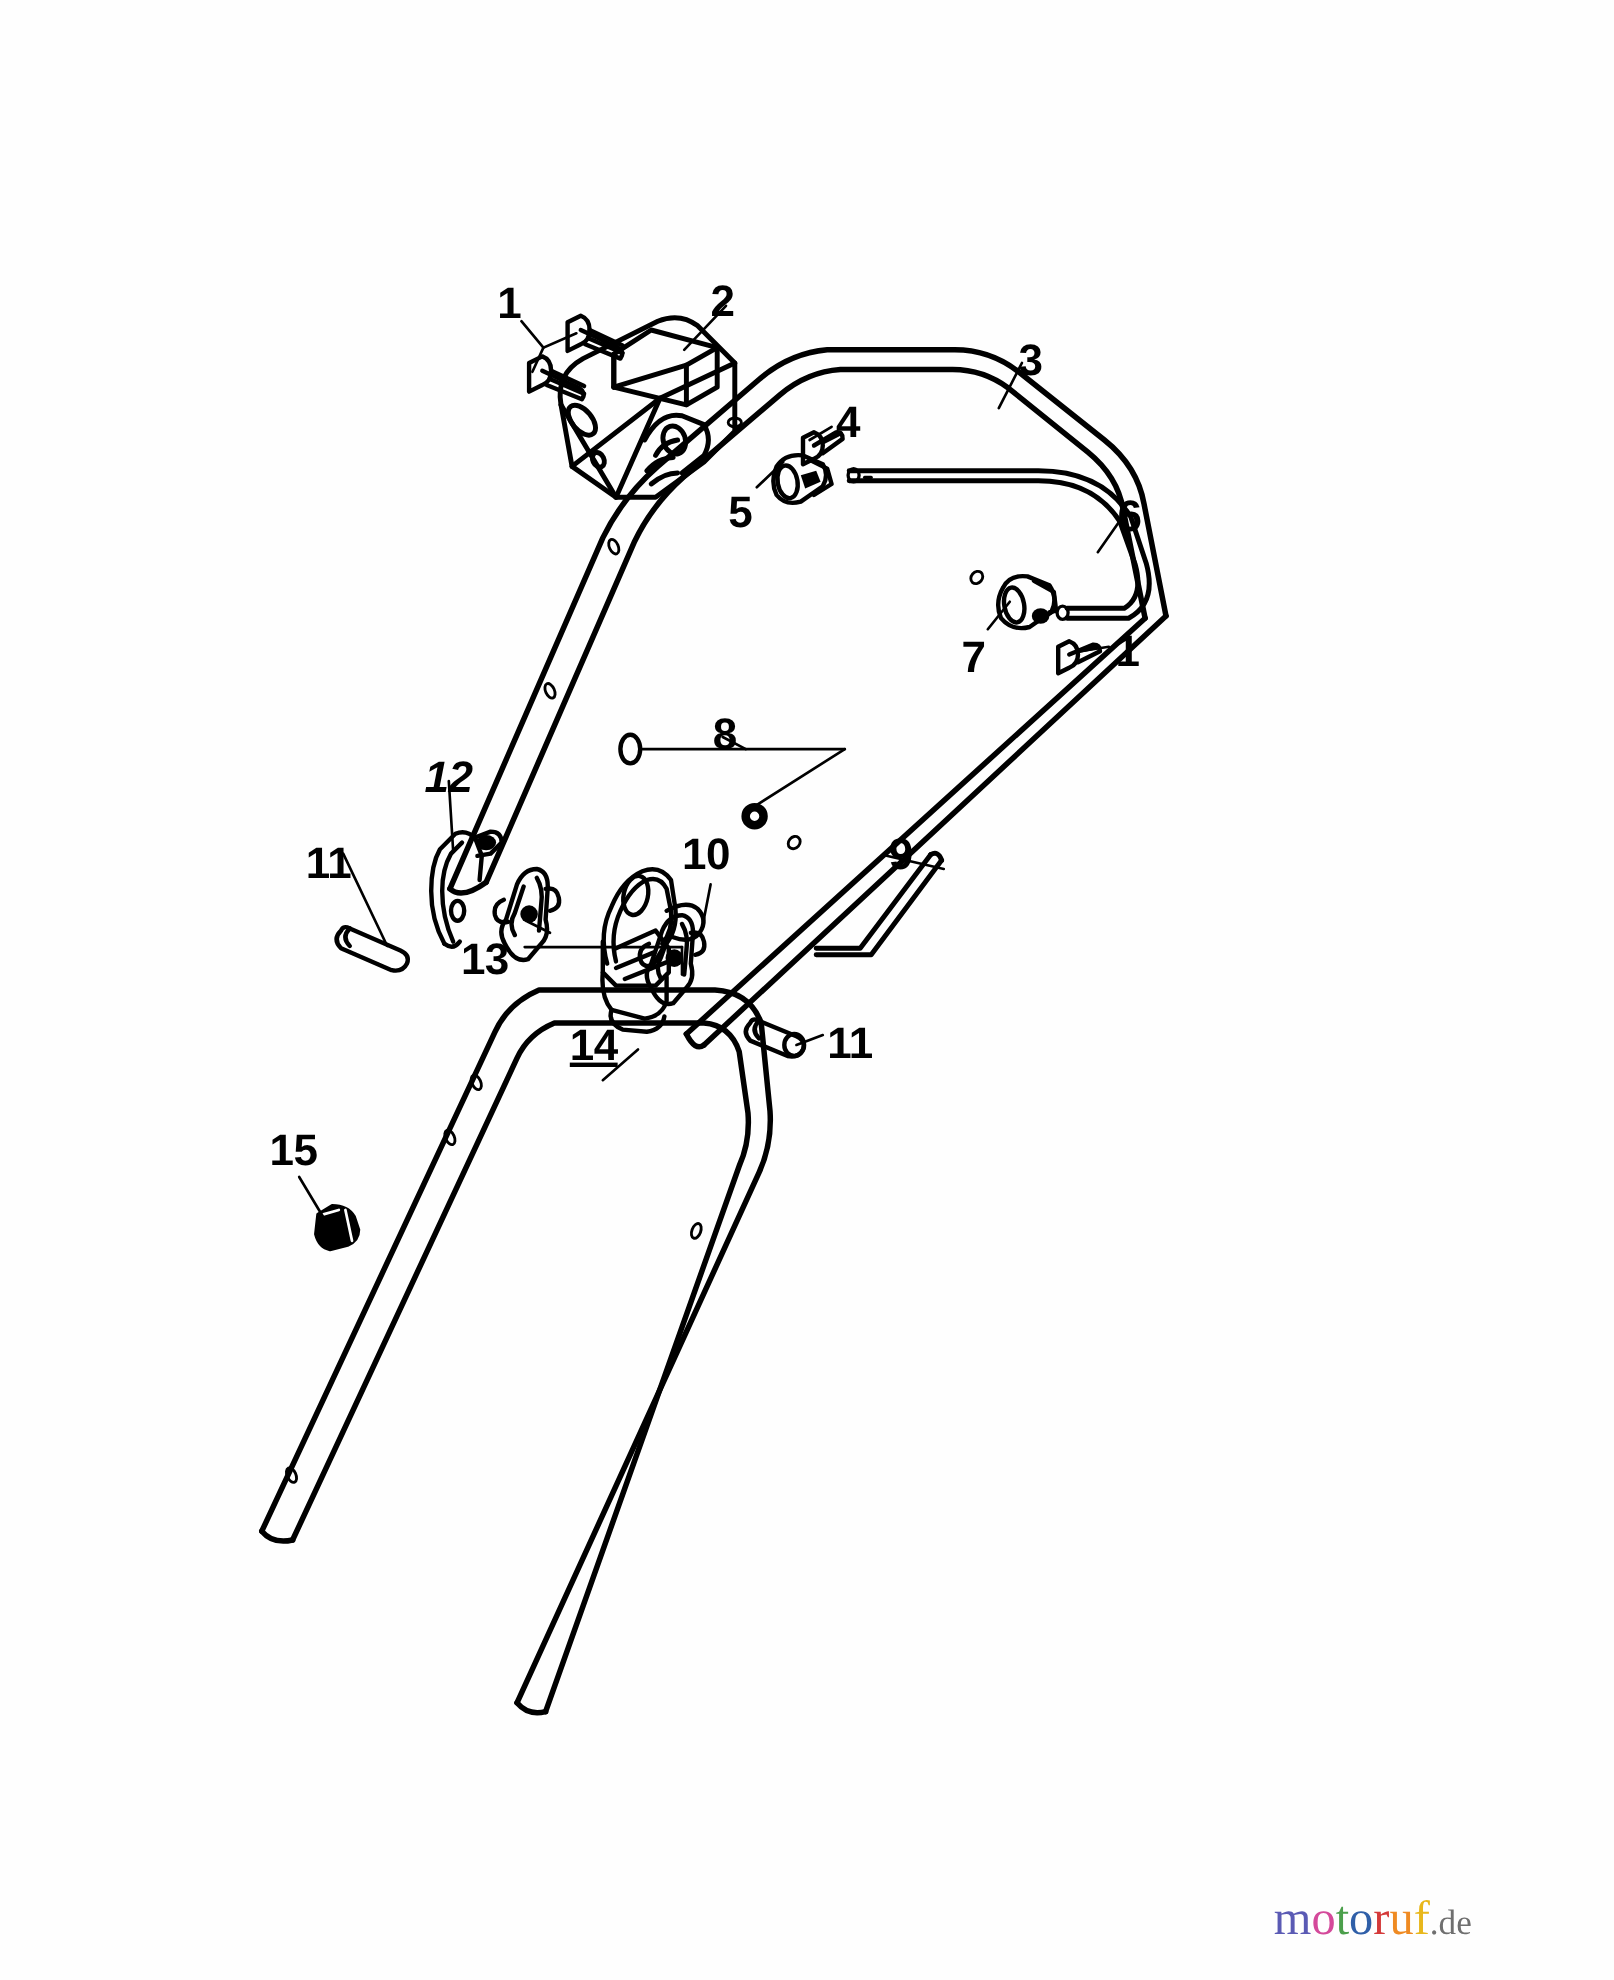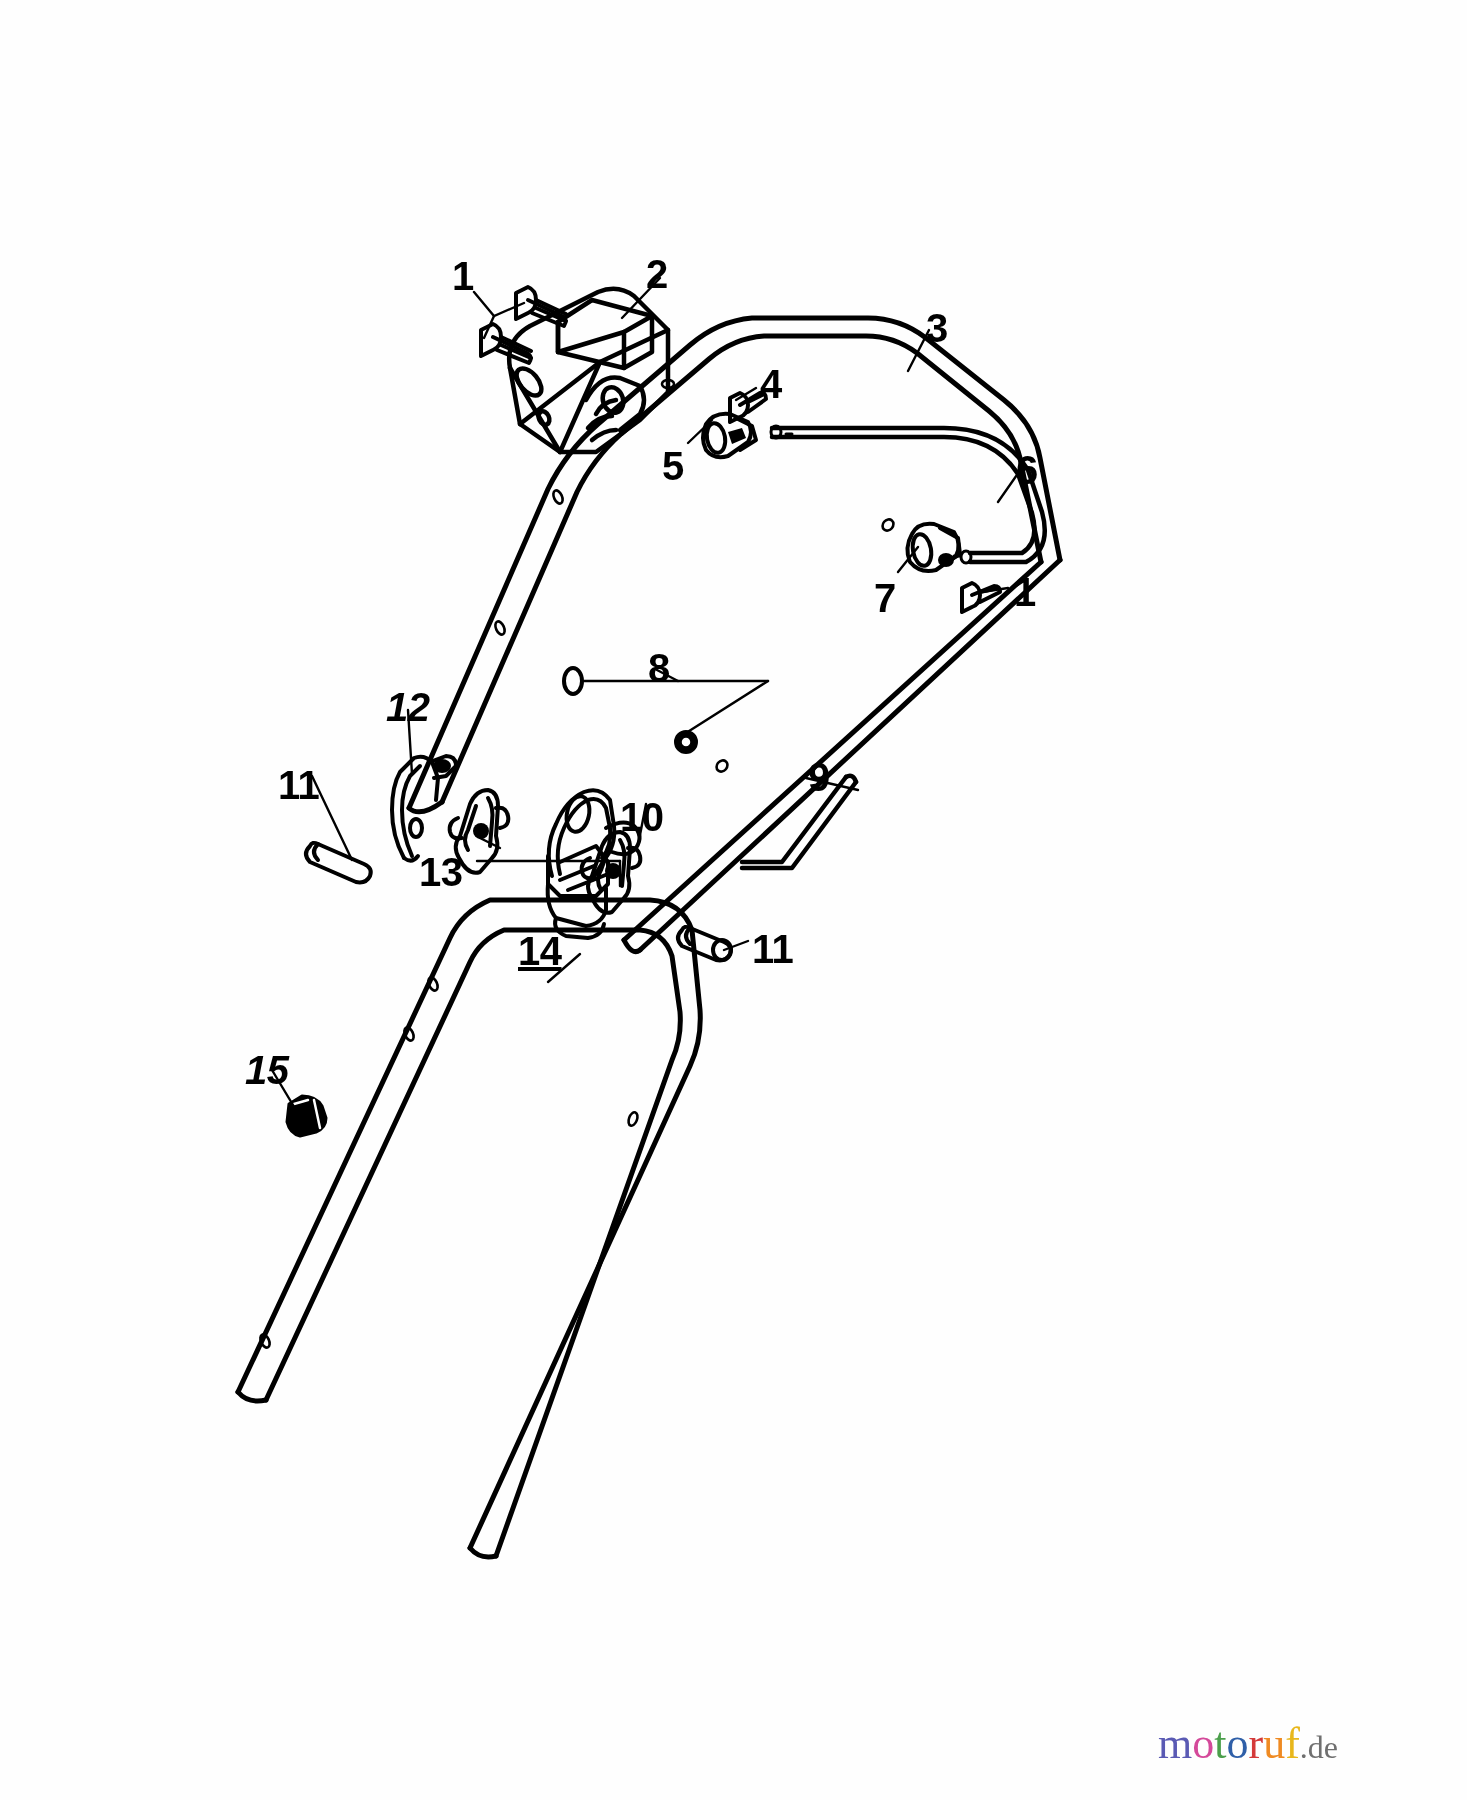--- a/index.html
+++ b/index.html
@@ -307,23 +307,23 @@
   <div class="callout-label" style="left:926px; top:308px;">3</div>
   <div class="callout-label" style="left:760px; top:364px;">4</div>
   <div class="callout-label" style="left:662px; top:446px;">5</div>
   <div class="callout-label" style="left:1016px; top:450px;">6</div>
   <div class="callout-label" style="left:874px; top:578px;">7</div>
   <div class="callout-label" style="left:1014px; top:572px;">1</div>
   <div class="callout-label" style="left:648px; top:648px;">8</div>
   <div class="callout-label" style="left:386px; top:687px;font-style:italic;">12</div>
   <div class="callout-label" style="left:278px; top:765px;">11</div>
   <div class="callout-label" style="left:808px; top:757px;">9</div>
-  <div class="callout-label" style="left:620px; top:797px;">10</div>
+  <div class="callout-label" style="left:620px; top:757px;">10</div>
   <div class="callout-label" style="left:419px; top:852px;">13</div>
   <div class="callout-label" style="left:752px; top:929px;">11</div>
   <div class="callout-label" style="left:518px; top:931px;text-decoration:underline;">14</div>
-  <div class="callout-label" style="left:245px; top:1050px;font-style:italic;">15</div>
+  <div class="callout-label" style="left:245px; top:1026px;">15</div>
 
   <div id="watermark">
     <span class="wm-char" style="color: rgb(90, 90, 180);">m</span><span class="wm-char" style="color: rgb(212, 73, 154);">o</span><span class="wm-char" style="color: rgb(75, 159, 75);">t</span><span class="wm-char" style="color: rgb(47, 95, 168);">o</span><span class="wm-char" style="color: rgb(212, 58, 58);">r</span><span class="wm-char" style="color: rgb(239, 138, 34);">u</span><span class="wm-char" style="color: rgb(232, 183, 28);">f</span><span class="wm-tld">.de</span>
   </div>
 
 </div>
 
 </body></html>

